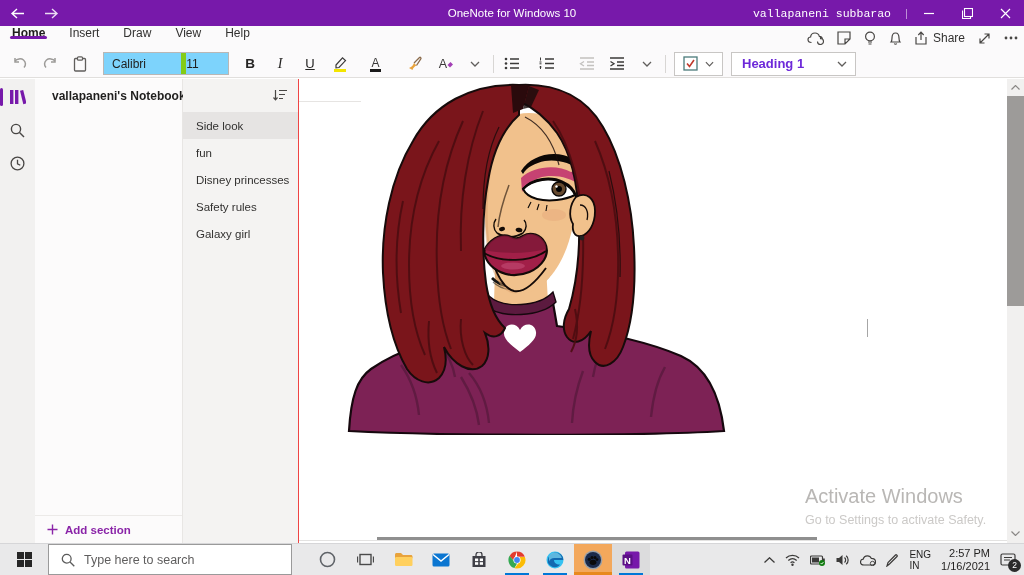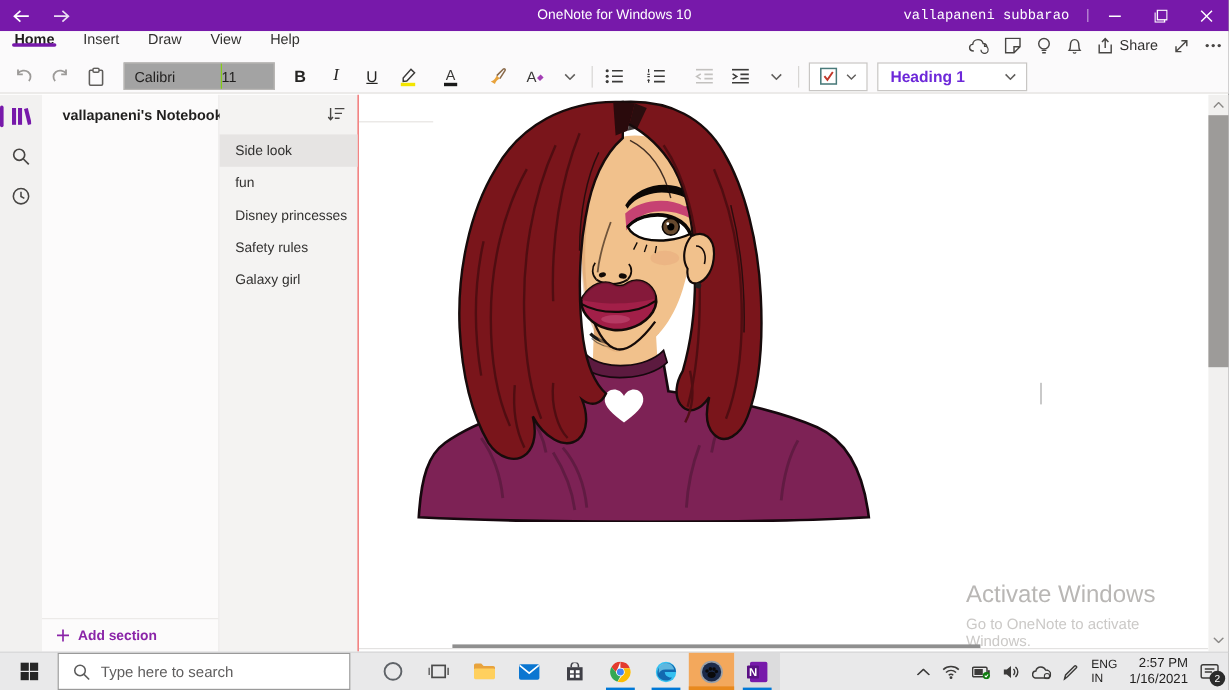--- a/index.html
+++ b/index.html
@@ -25,23 +25,23 @@
   .mb-right{position:absolute;right:6px;top:0;height:24px;display:flex;align-items:center;gap:13px;color:#484644;}
   .mb-ic{display:flex;align-items:center;cursor:pointer;}
   .share-lbl{font-size:12px;margin-left:4px;color:#323130;}
   
   .ribbon{position:absolute;top:50px;left:0;width:100%;height:28px;background:#fbfafb;
           border-bottom:1px solid #e1dfdd;display:flex;align-items:center;padding-left:5px;box-sizing:border-box;}
   .rbtn{width:30px;height:24px;display:flex;align-items:center;justify-content:center;cursor:pointer;border-radius:2px;}
   .glyph-b{font-weight:bold;font-size:13.5px;color:#252423;}
   .glyph-i{font-style:italic;font-family:"Liberation Serif",serif;font-size:14px;color:#252423;}
   .glyph-u{text-decoration:underline;font-size:13px;color:#252423;}
-  .fontbox{margin-left:8px;width:124px;height:21px;border:1px solid #b9b7b5;background:#a3a3a3;display:flex;align-items:center;font-size:12px;}
+  .fontbox{margin-left:8px;width:124px;height:21px;border:1px solid #b9b7b5;background:#7dd3fc;display:flex;align-items:center;font-size:12px;}
   .fontbox .fname{width:76px;padding-left:8px;}
-  .fontbox .fsize{width:46px;border-left:1px solid #84cc16;height:100%;display:flex;align-items:center;}
+  .fontbox .fsize{width:46px;border-left:5px solid #84cc16;height:100%;display:flex;align-items:center;}
   .vsep{width:1px;height:18px;background:#d8d6d4;margin:0 3px;}
   .tagbox{margin-left:5px;width:47px;height:22px;border:1px solid #c8c6c4;background:#fff;display:flex;align-items:center;justify-content:space-evenly;cursor:pointer;}
   .headingbox{margin-left:8px;width:123px;height:22px;border:1px solid #c8c6c4;background:#fff;display:flex;align-items:center;justify-content:space-between;cursor:pointer;}
   .headingbox span{font-size:13px;font-weight:bold;color:#6d28d9;padding-left:10px;}
   .headingbox .chev{padding-right:8px;}
   
   .main{position:absolute;top:79px;left:0;width:100%;height:464px;display:flex;}
   .rail{width:35px;background:#f2f1f0;position:relative;flex:none;}
   .rail .ric{position:absolute;left:0;width:35px;height:26px;display:flex;align-items:center;justify-content:center;cursor:pointer;}
   .rail .ind{position:absolute;left:0;top:9px;width:3px;height:18px;background:#7719aa;border-radius:2px;}
@@ -451,21 +451,21 @@
 
         <path d="M233 116 C244 110 252 118 252 130 C252 143 246 153 238 155 C232 156 229 151 230 143 C225 135 227 123 233 116 Z" stroke="#140a08" stroke-width="1.8" fill="#f1c18c"></path>
         <path d="M237 124 C243 124 246 131 244 139" fill="none" stroke="#140a08" stroke-width="1.3"></path>
         <circle cx="239" cy="157" r="2.4" fill="#222"></circle>
       </svg>
 
       <div class="caret"></div>
 
       <div class="watermark">
         <div class="wm-t">Activate Windows</div>
-        <div class="wm-s">Go to OneNote to activate Windows.</div>
+        <div class="wm-s">Go to Settings to activate Safety.</div>
       </div>
 
       <div class="htrack"></div>
       <div class="hthumb"></div>
     </div>
 
     <div class="vscroll">
       <div class="varrow" style="top:0">
         <svg width="9" height="5" viewBox="0 0 9 5">
             <path d="M0.5 4.5 L4.5 0.5 L8.5 4.5" fill="none" stroke="#8a8886" stroke-width="1.2"></path>

